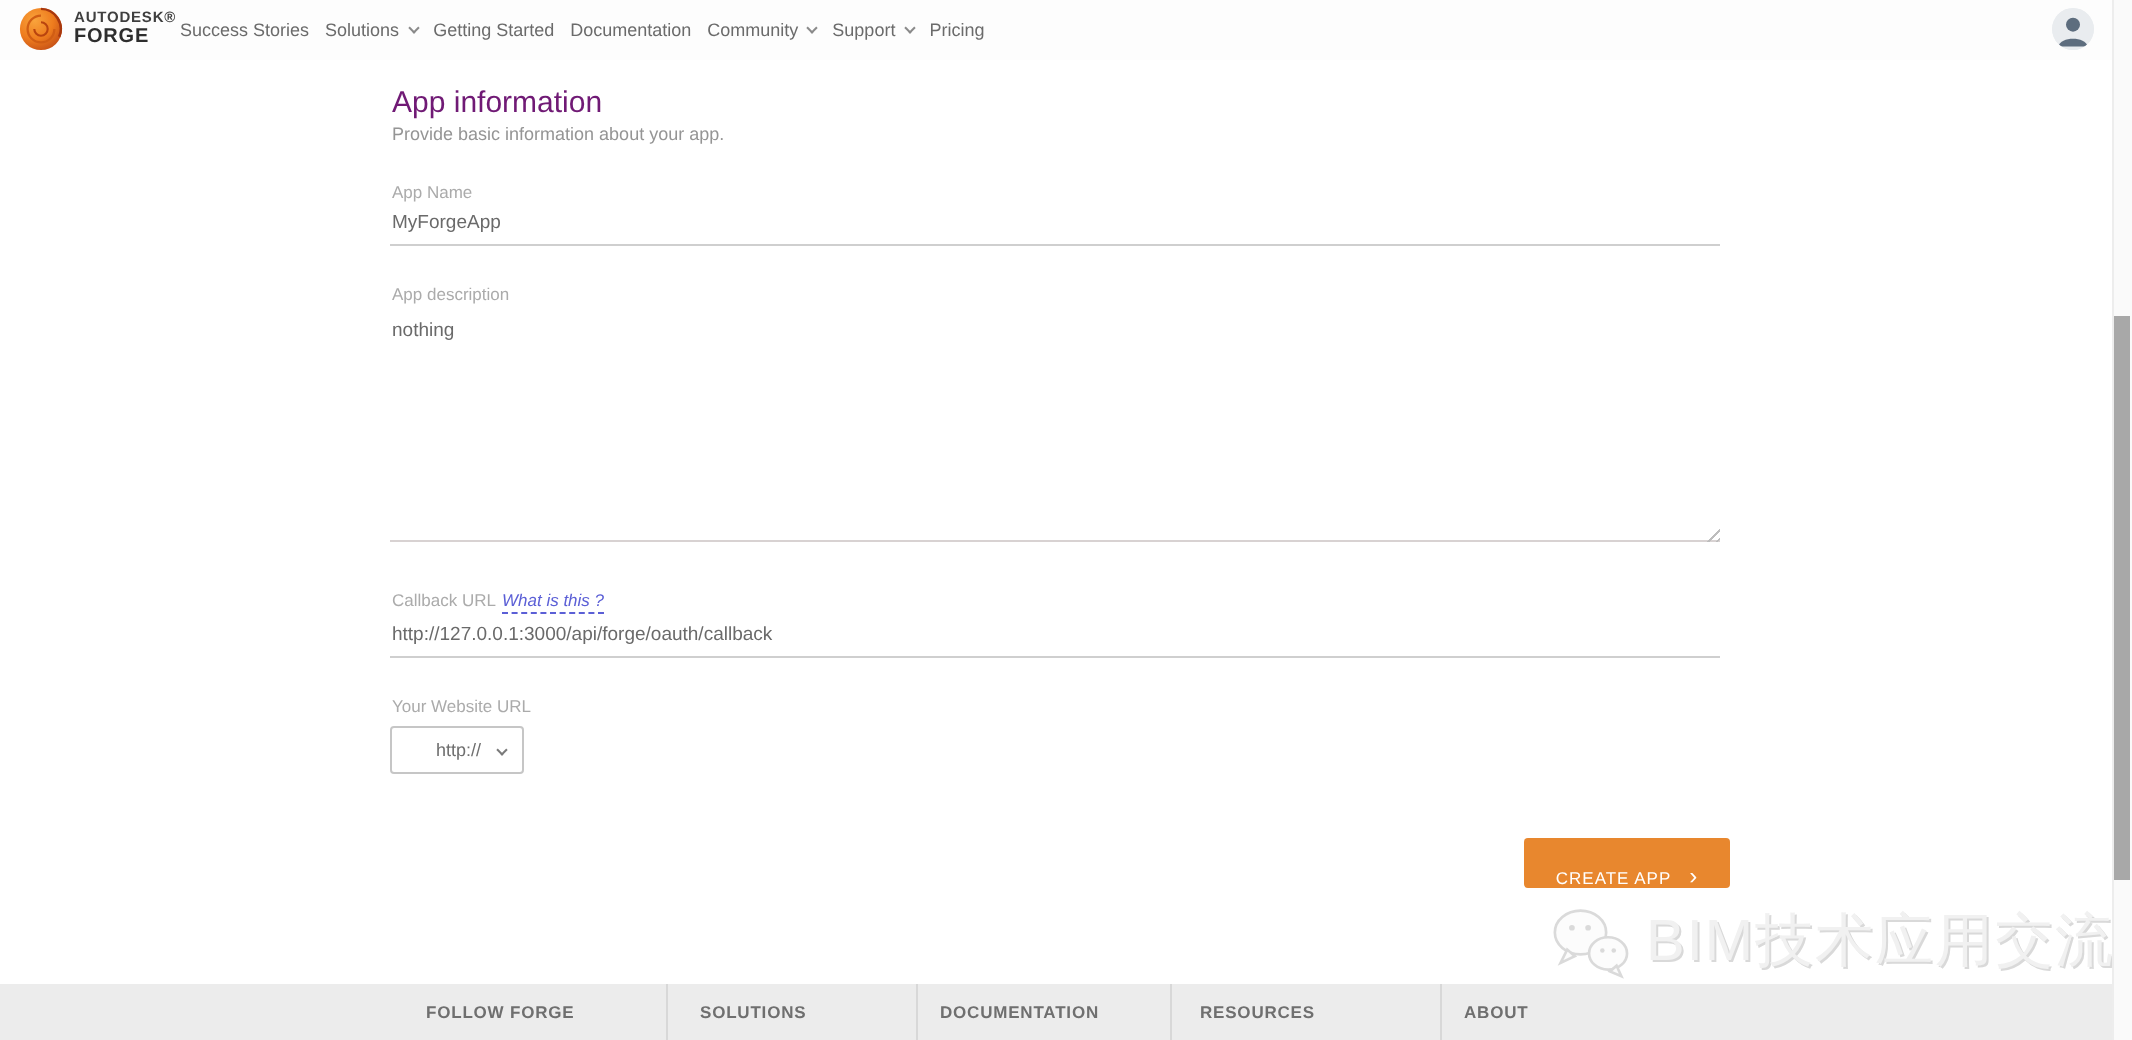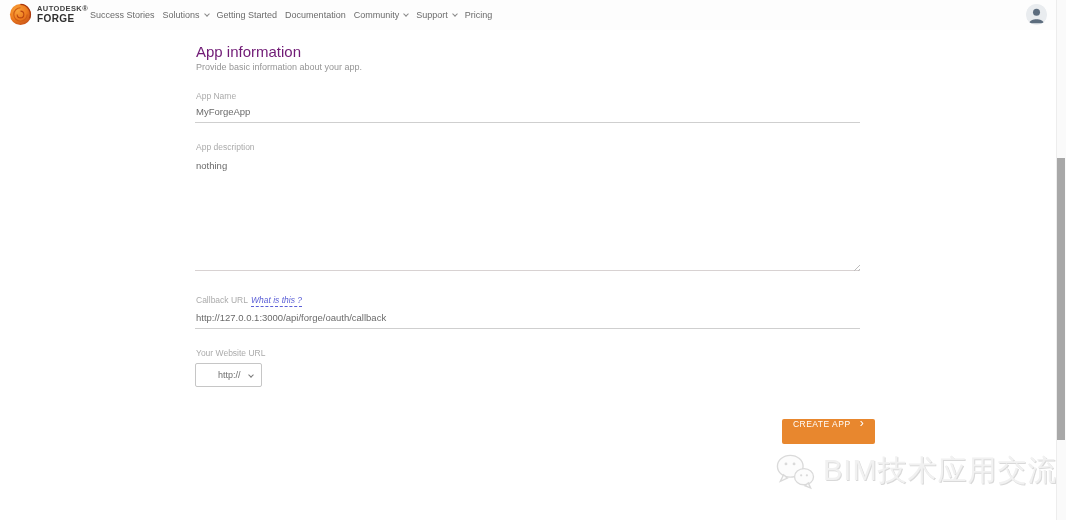--- a/index.html
+++ b/index.html
@@ -27,21 +27,21 @@
   .desc-area { position:absolute; left:195px; top:154px; width:665px; height:117px; border:none; border-bottom:1px solid #d8d2d2; background:transparent; font-family:"Liberation Sans",sans-serif; font-size:9.5px; color:#6a6a6a; outline:none; resize:none; padding:6px 0 0 1px; }
   .grip { position:absolute; left:851px; top:262px; width:9px; height:9px; cursor:nwse-resize;
     background:repeating-linear-gradient(135deg, transparent 0 2px, #bdbdbd 2px 3px);
     clip-path:polygon(100% 0, 100% 100%, 0 100%); }
   .help-link { position:absolute; left:251px; top:295px; font-size:8.5px; font-style:italic; color:#5b5fd6; border-bottom:1px dashed #5b5fd6; padding-bottom:1px; cursor:pointer; }
   .proto-select { position:absolute; left:195px; top:363px; width:67px; height:24px; border:1px solid #c6c6c6; border-radius:2px; background:#fff; display:flex; align-items:center; justify-content:space-between; padding:0 8px 0 22px; cursor:pointer; }
   .proto-select .txt { font-size:9px; color:#6e6e6e; }
   .proto-select .chev { margin:0; border-color:#7a7a7a; }
   .site-input { left:268px; top:367px; width:592px; }
 
-  .create-btn { position:absolute; left:782px; top:419px; width:93px; height:25px; background:#e8872e; border:none; border-radius:2px; color:#fff; font-family:"Liberation Sans",sans-serif; font-size:8.5px; letter-spacing:.5px; cursor:pointer; display:flex; align-items:flex-start; justify-content:center; gap:9px; }
+  .create-btn { position:absolute; left:762px; top:419px; width:103px; height:25px; background:#e8872e; border:none; border-radius:2px; color:#fff; font-family:"Liberation Sans",sans-serif; font-size:8.5px; letter-spacing:.5px; cursor:pointer; display:flex; align-items:flex-end; justify-content:center; gap:9px; }
   .create-btn .btn-chev { font-size:12px; line-height:1; margin-top:-2px; }
 
   
   .watermark { position:absolute; left:775px; top:451px; display:flex; align-items:center; gap:8px; pointer-events:none; }
   .watermark-text { font-size:29px; letter-spacing:1px; color:#f1f1f1; text-shadow:1px 1px 0 #d9d9d9, -1px -1px 0 #ffffff; white-space:nowrap; }
 
   
   .footer { position:absolute; left:0; top:492px; width:1066px; height:28px; background:#ececec; }
   .fcol { position:absolute; top:9px; font-size:8.5px; font-weight:700; color:#6f6f6f; letter-spacing:.4px; white-space:nowrap; }
   .fdiv { position:absolute; top:0; width:1px; height:28px; background:#d8d8d8; }
@@ -138,18 +138,29 @@
         <path d="M35 32.5 l2.5 5.5 -6 -2.5 z"></path>
       </g>
       <circle cx="11.5" cy="12.5" r="1.5" fill="#dadada"></circle>
       <circle cx="20" cy="12.5" r="1.5" fill="#dadada"></circle>
       <circle cx="27.5" cy="24.5" r="1.2" fill="#dadada"></circle>
       <circle cx="33.5" cy="24.5" r="1.2" fill="#dadada"></circle>
     </svg>
     <span class="watermark-text">BIM技术应用交流</span>
   </div>
 
+  <div class="footer">
+    <span class="fcol" style="left:213px;">FOLLOW FORGE</span>
+    <span class="fdiv" style="left:333px;"></span>
+    <span class="fcol" style="left:350px;">SOLUTIONS</span>
+    <span class="fdiv" style="left:458px;"></span>
+    <span class="fcol" style="left:470px;">DOCUMENTATION</span>
+    <span class="fdiv" style="left:585px;"></span>
+    <span class="fcol" style="left:600px;">RESOURCES</span>
+    <span class="fdiv" style="left:720px;"></span>
+    <span class="fcol" style="left:732px;">ABOUT</span>
+  </div>
 
   <div class="scrollbar-track">
     <div class="scrollbar-thumb"></div>
   </div>
 
 </div>
 
 </body></html>

